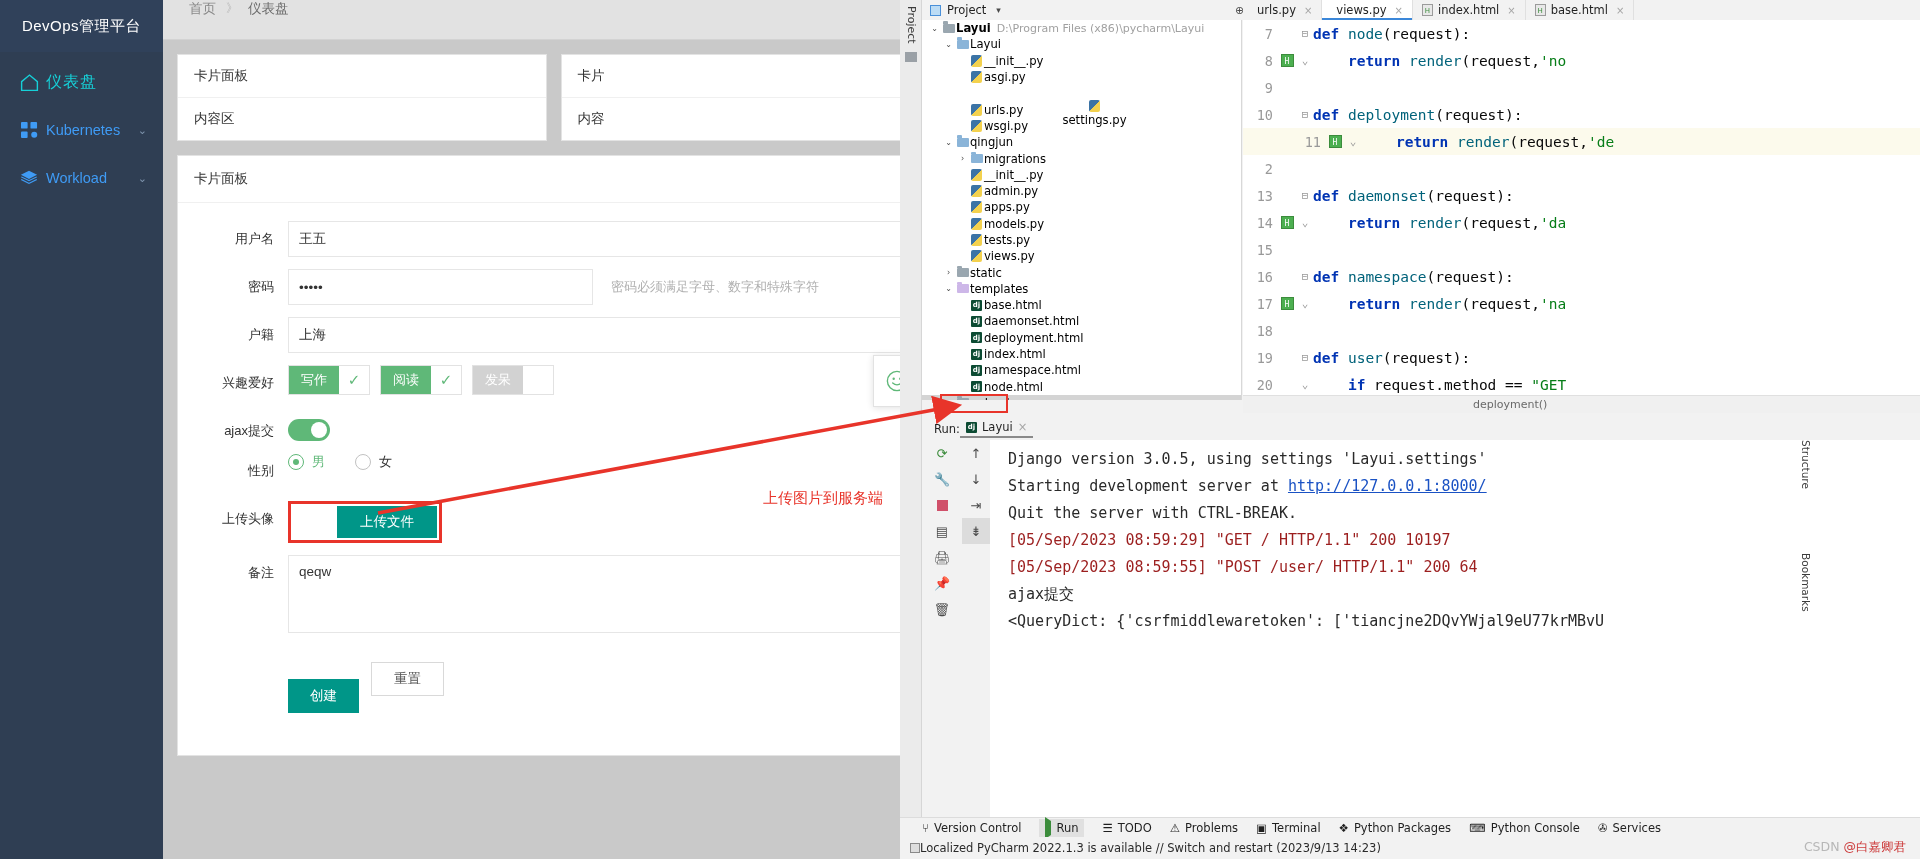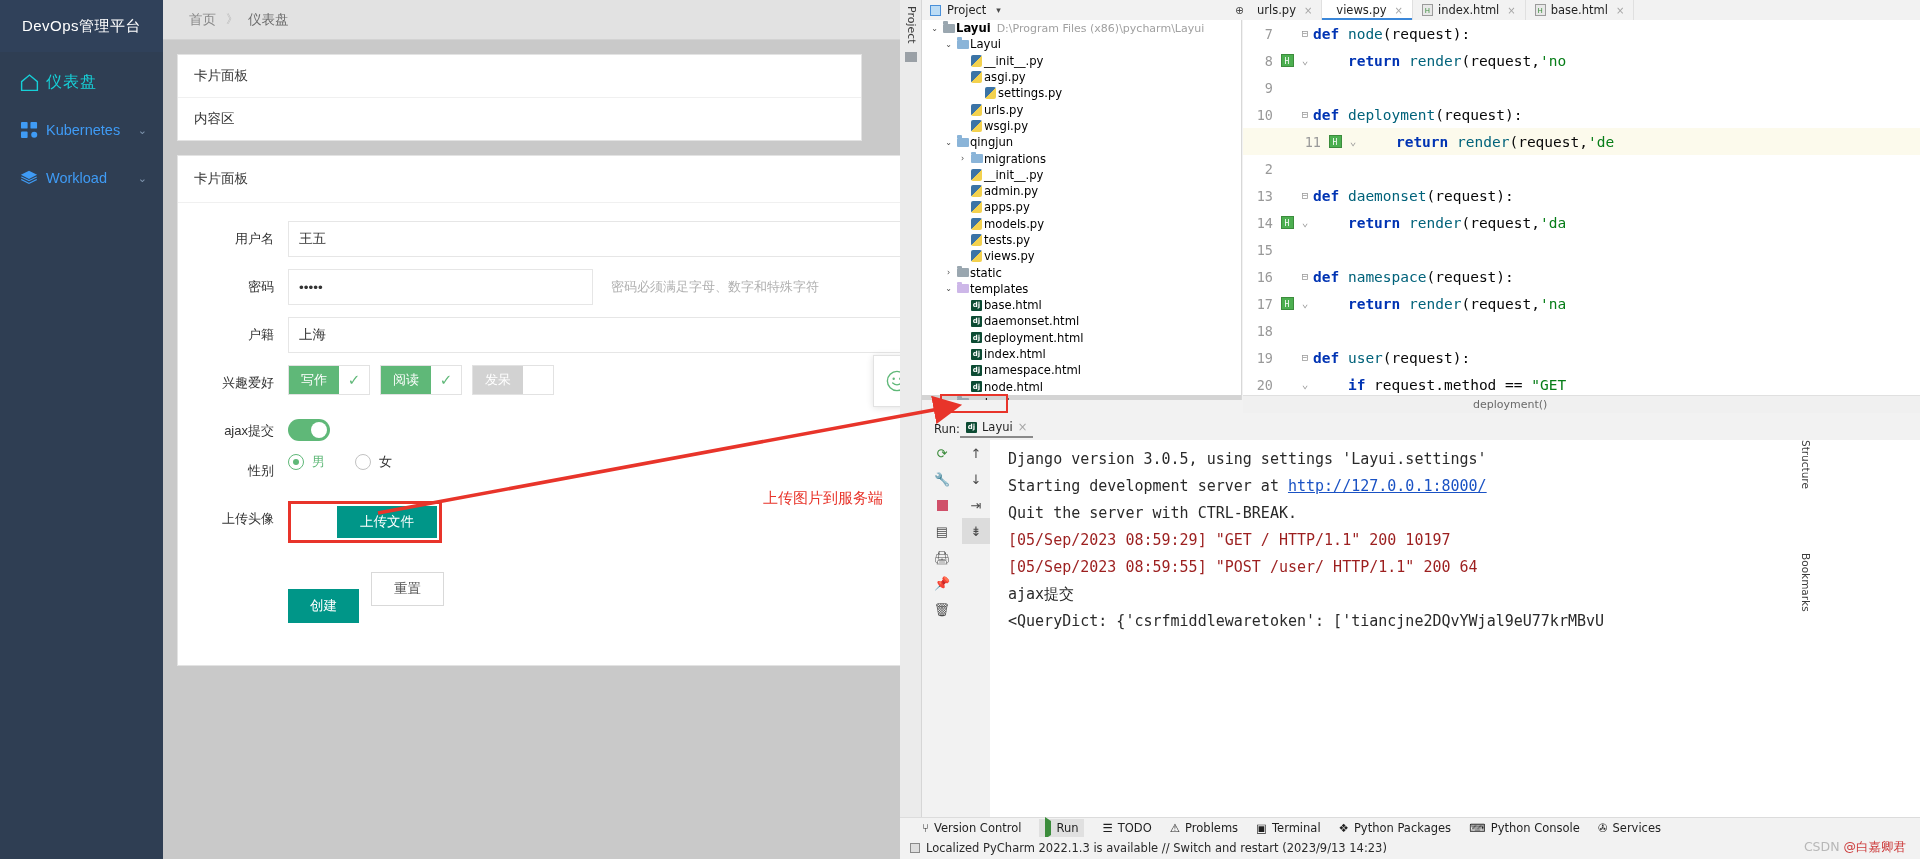--- a/index.html
+++ b/index.html
@@ -24,21 +24,21 @@
     color: #3f9bf5; font-size: 14.5px; cursor: pointer; position: relative;
   }
   .side-item.active { color: #16d0d8; background: #2f3e53; }
   .side-ico { width: 34px; display: flex; align-items: center; justify-content: center; flex: 0 0 34px; }
   .side-label { flex: 1; }
   .side-item.active .side-label { font-size: 16px; letter-spacing: 1px; }
   .caret { margin-right: 16px; font-size: 11px; color: #7f95ae; }
 
   .content { position: absolute; left: 163px; top: 0; right: 0; bottom: 0; background: #c9c9c9; }
   .crumb {
-    height: 40px; background: #e2e2e2; display: flex; align-items: center;
+    height: 40px; background: #e2e2e2; display: flex; align-items: flex-start;
     padding-left: 26px; color: #8a8a8a; font-size: 13.5px; gap: 10px;
     border-bottom: 1px solid #d3d3d3;
   }
   .crumb .sep { color: #b5b5b5; font-size: 12px; }
   .crumb .cur { color: #6b6b6b; }
 
   .row-cards { display: flex; gap: 14px; padding: 14px 0 0 14px; }
   .card { background: #fff; border: 1px solid #e3e3e3; }
   .card-hd { padding: 12px 16px; font-size: 13.5px; color: #333; border-bottom: 1px solid #f0f0f0; }
   .card-bd { padding: 12px 16px; font-size: 13.5px; color: #333; }
@@ -166,21 +166,21 @@
   .cl a { color: #1a52c4; text-decoration: underline; }
 
   .vrail { position: absolute; left: 900px; top: 440px; width: 22px; bottom: 40px; }
   .vrail-txt { writing-mode: vertical-rl; font-size: 10.5px; color: #3c3c3c; }
 
   .statusbar { position: absolute; left: 0; right: 0; bottom: 22px; height: 20px; background: #f2f2f2; border-top: 1px solid #dcdcdc; display: flex; align-items: center; gap: 18px; padding-left: 22px; font-size: 11.5px; color: #1f1f1f; }
   .sb { display: flex; align-items: center; gap: 5px; }
   .sb.active { background: #e0e0e0; padding: 0 6px; height: 18px; }
   .tri { width: 0; height: 0; border-left: 6px solid #3c8c3c; border-top: 4px solid transparent; border-bottom: 4px solid transparent; }
 
-  .botbar { position: absolute; left: 0; right: 0; bottom: 0; height: 22px; background: #f2f2f2; display: flex; align-items: center; padding-left: 10px; font-size: 11.5px; color: #2a2a2a; gap: 6px; }
+  .botbar { position: absolute; left: 0; right: 0; bottom: 0; height: 22px; background: #f2f2f2; display: flex; align-items: center; padding-left: 10px; font-size: 11.5px; color: #2a2a2a; }
   .bulb { width: 10px; height: 10px; border: 1px solid #8a8a8a; background: #dedede; }
   .wm { position: absolute; right: 14px; bottom: 3px; font-size: 12.5px; color: #b7b7b7; }
   .wm .cn { color: #cc3a3a; }
 
   .arrow-svg { position: absolute; left: 0; top: 0; width: 1920px; height: 859px; pointer-events: none; }
 </style>
 </head>
 <body>
 
 <div class="root">
@@ -233,20 +233,24 @@
       <div class="crumb">
         <span>首页</span>
         <span class="sep">》</span>
         <span class="cur">仪表盘</span>
       </div>
 
       <div class="row-cards">
         <div class="card card-a">
           <div class="card-hd">卡片面板</div>
           <div class="card-bd">内容区</div>
+        </div>
+        <div class="card card-b">
+          <div class="card-hd">卡片</div>
+          <div class="card-bd">内容</div>
         </div>
       </div>
 
       <div class="bigcard">
         <div class="bigcard-hd">卡片面板</div>
         <div class="form">
 
           <div class="fitem">
             <div class="flabel">用户名</div>
             <div class="fbody">
@@ -312,20 +316,26 @@
 
           <div class="fitem">
             <div class="flabel">上传头像</div>
             <div class="fbody">
               <div class="upbox">
                 <div class="upbtn">上传文件</div>
               </div>
             </div>
           </div>
 
+          <div class="fitem">
+            <div class="flabel">备注</div>
+            <div class="fbody">
+              <div class="ta">qeqw</div>
+            </div>
+          </div>
 
           <div class="fitem">
             <div class="flabel"></div>
             <div class="fbody btns">
               <div class="btn primary">创建</div>
               <div class="btn reset">重置</div>
             </div>
           </div>
 
         </div>
@@ -392,21 +402,21 @@
           </span>
           <span>__init__.py</span>
         </div>
         <div class="tnode" style="padding-left: 34px;">
           <span class="arrow"></span>
           <span class="ic">
             <span class="pyic"></span>
           </span>
           <span>asgi.py</span>
         </div>
-        <div class="tnode" style="padding-left: 48px;">
+        <div class="tnode" style="padding-left: 26px; flex-direction: column;">
           <span class="arrow"></span>
           <span class="ic">
             <span class="pyic"></span>
           </span>
           <span>settings.py</span>
         </div>
         <div class="tnode" style="padding-left: 34px;">
           <span class="arrow"></span>
           <span class="ic">
             <span class="pyic"></span>

